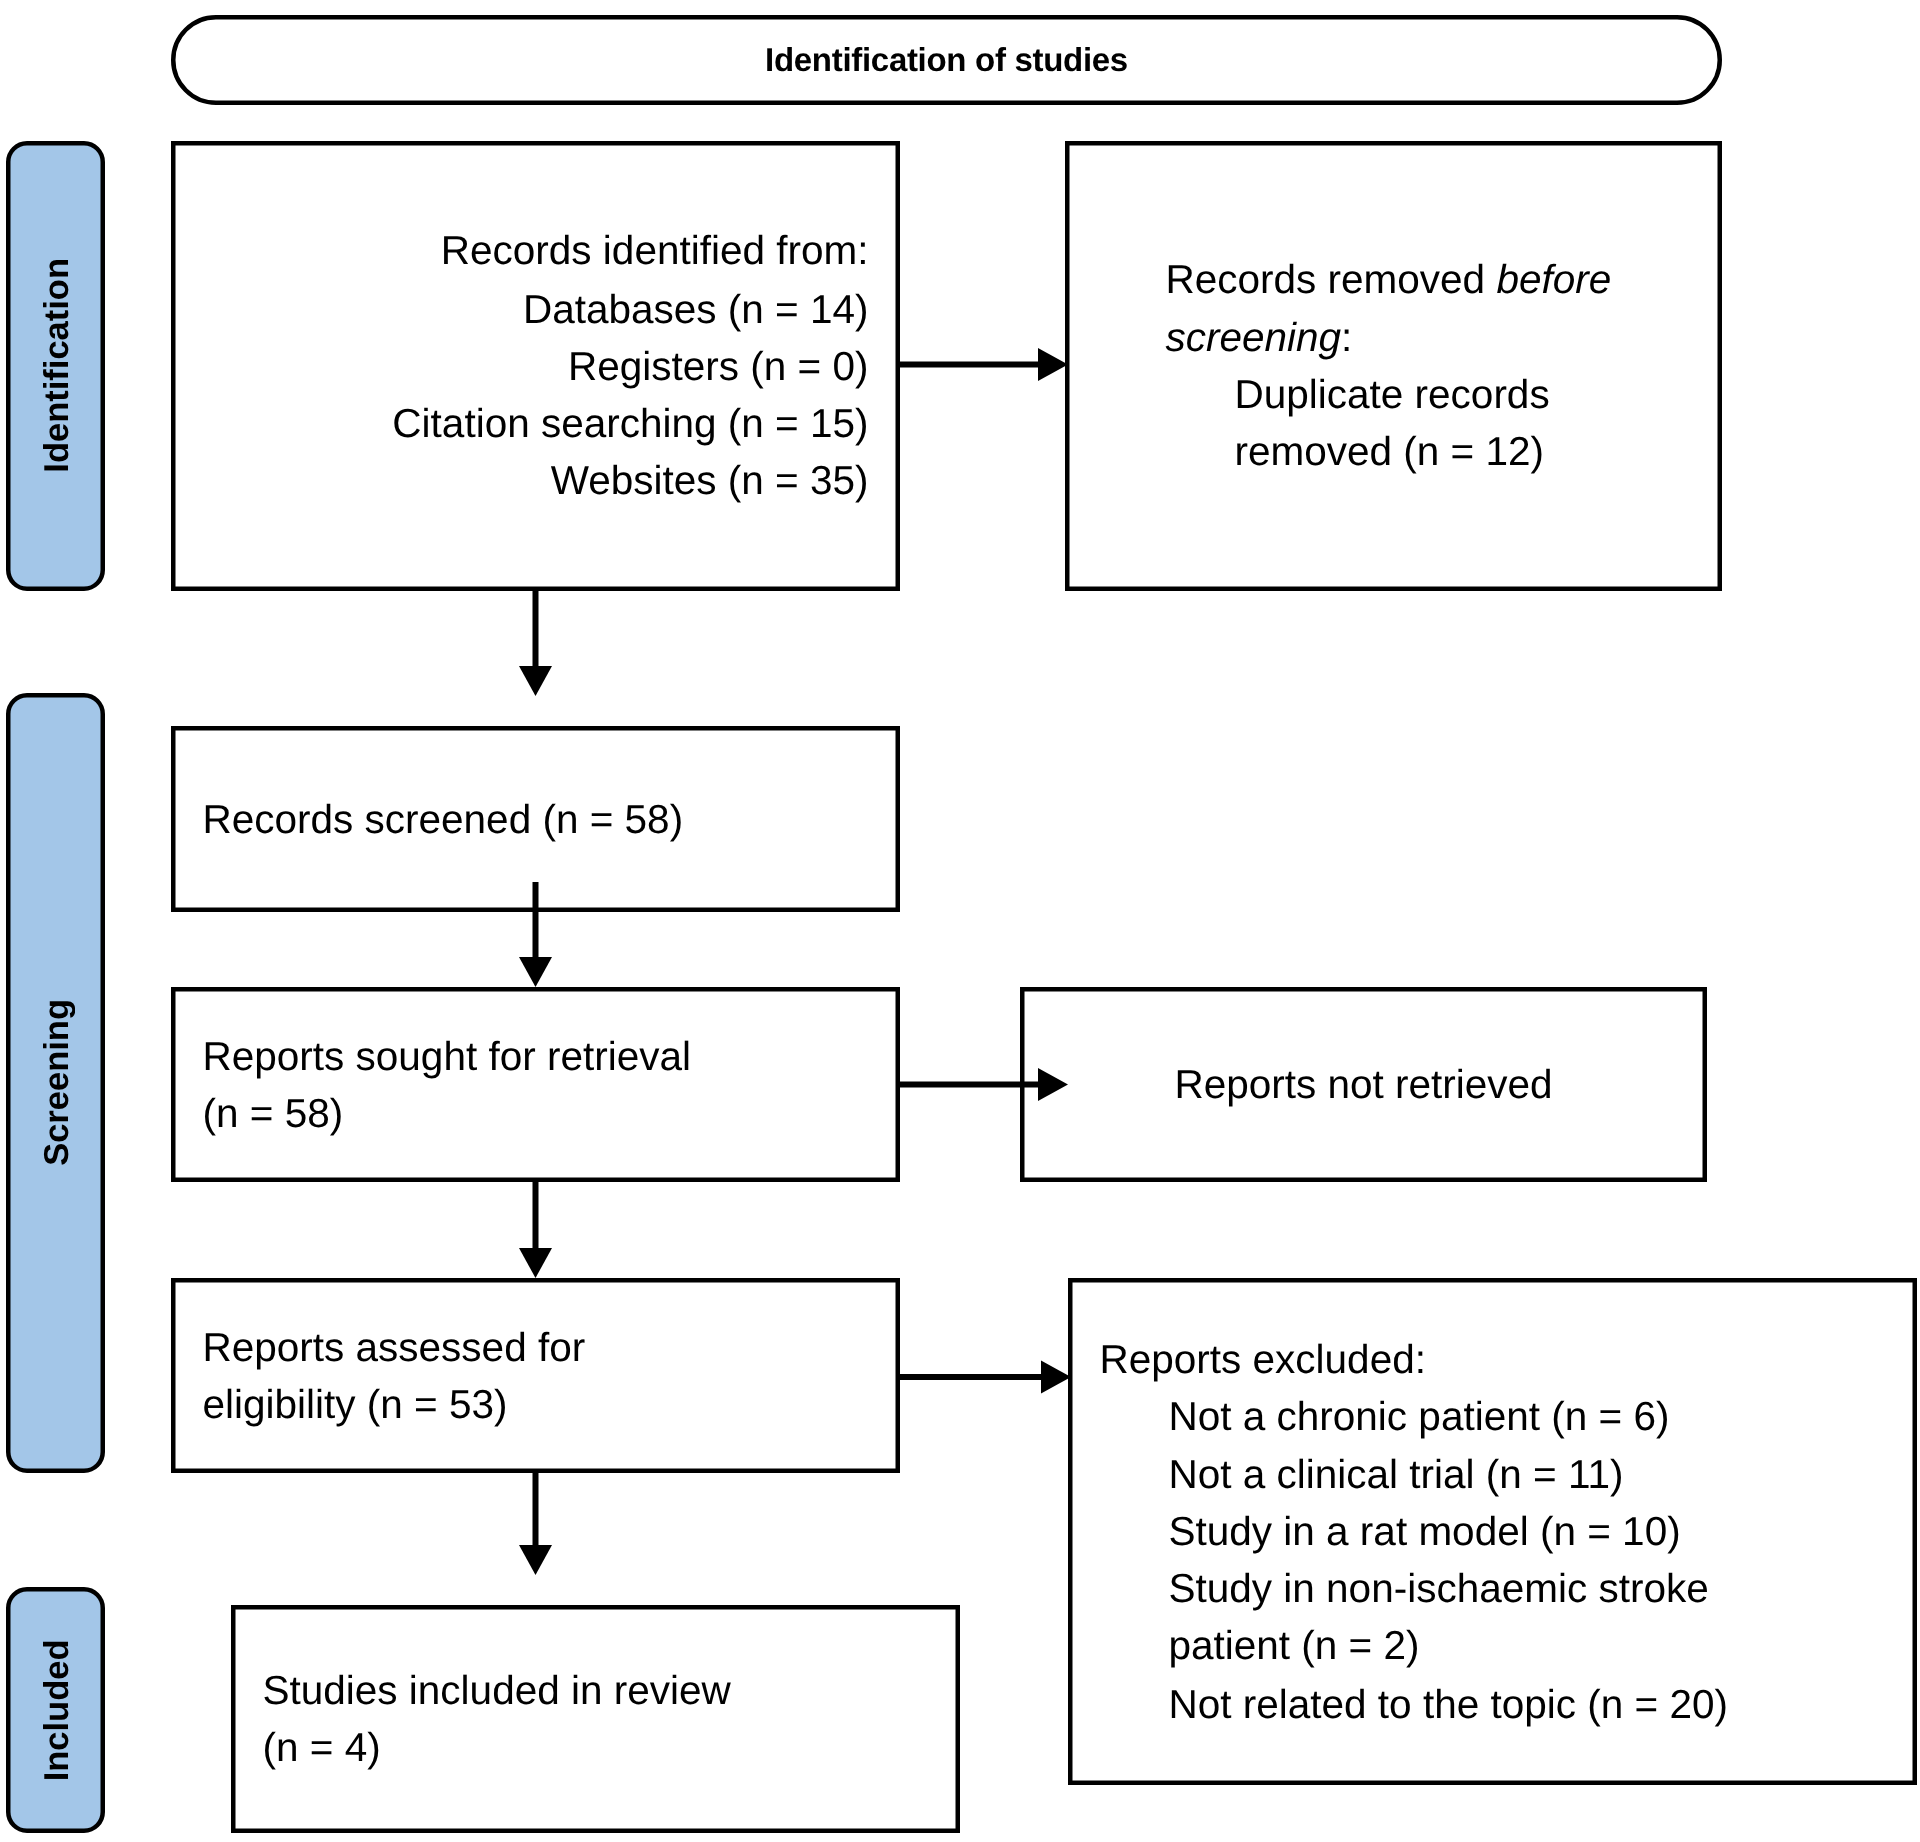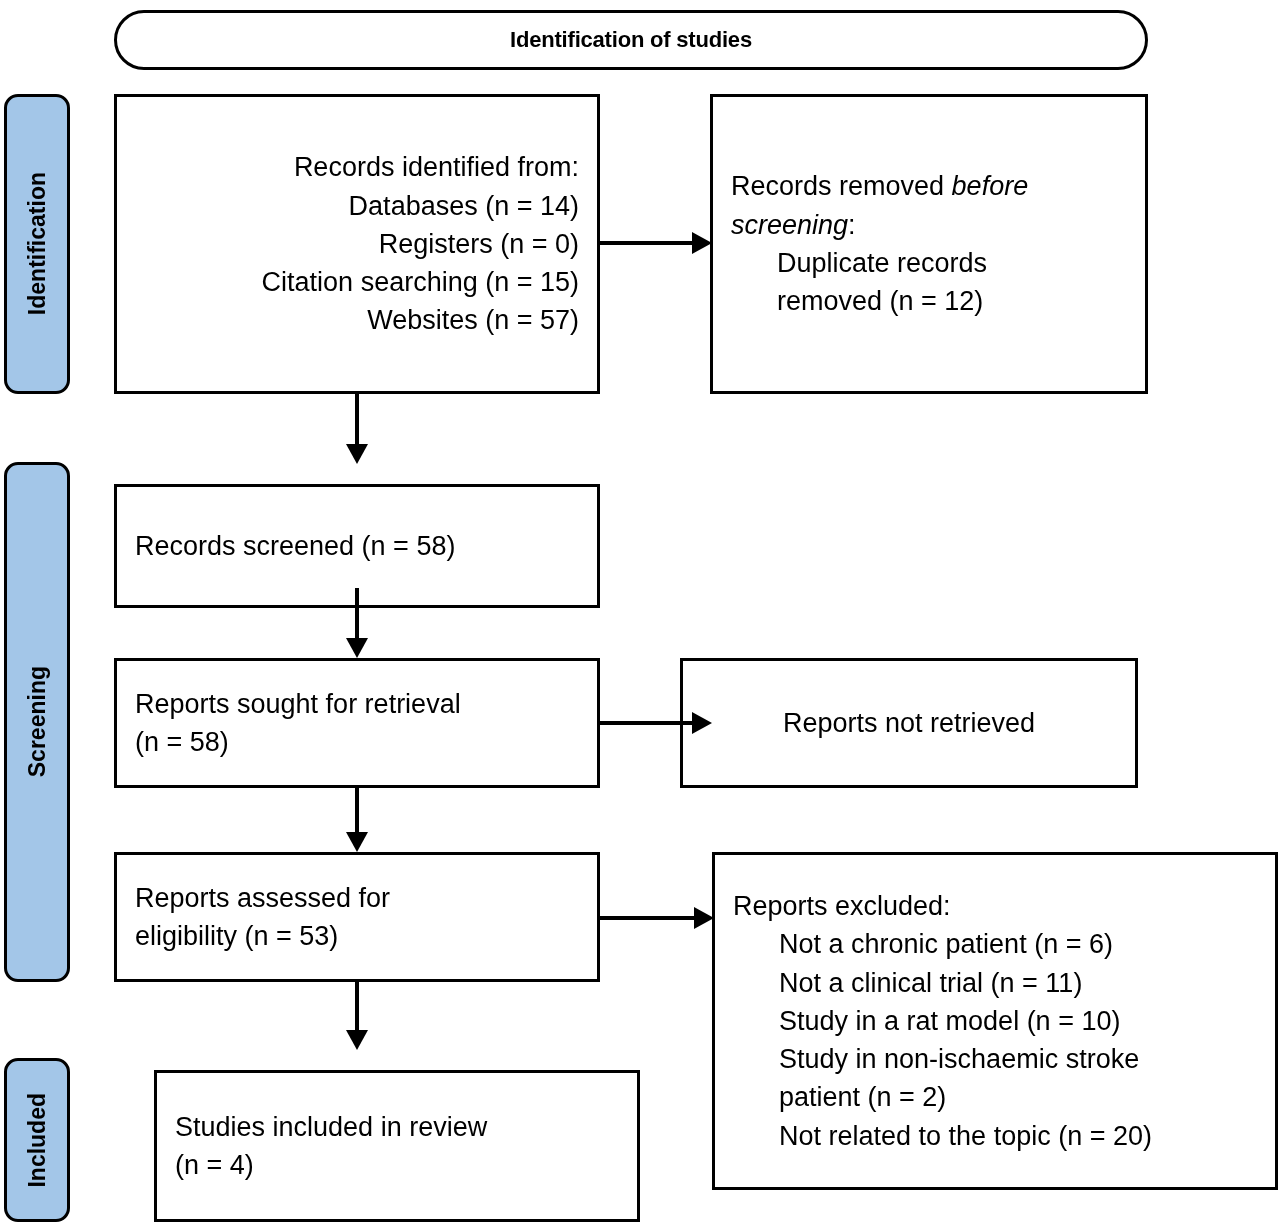--- a/index.html
+++ b/index.html
@@ -90,21 +90,21 @@
   .italic { font-style: italic; }
 
   
   #box-identified      { left: 114px; top: 94px;   width: 486px; height: 300px; text-align: right; }
   #box-screened        { left: 114px; top: 484px;  width: 486px; height: 124px; }
   #box-sought          { left: 114px; top: 658px;  width: 486px; height: 130px; }
   #box-assessed        { left: 114px; top: 852px;  width: 486px; height: 130px; }
   #box-included        { left: 114px; top: 1070px; width: 486px; height: 152px; margin-left: 40px; }
 
   
-  #box-removed         { left: 710px; top: 94px;   width: 438px; height: 300px; }
+  #box-removed         { left: 710px; top: 94px;   width: 438px; height: 300px; padding-left: 46px; }
   #box-not-retrieved   { left: 680px; top: 658px;  width: 458px; height: 130px; }
   #box-excluded        { left: 712px; top: 852px;  width: 566px; height: 338px; }
 
   
   .conn {
     position: absolute;
     background: #000000;
   }
   .conn.v { width: 4px; }
   .conn.h { height: 4px; }
@@ -142,21 +142,21 @@
   <div class="stage-label" id="stage-included">
     <span class="stage-text">Included</span>
   </div>
 
   <div class="flow-box" id="box-identified">
     <div class="box-body">
       <div class="box-line">Records identified from:</div>
       <div class="box-line indent">Databases (n = 14)</div>
       <div class="box-line indent">Registers (n = 0)</div>
       <div class="box-line indent">Citation searching (n = 15)</div>
-      <div class="box-line indent">Websites (n = 57)</div>
+      <div class="box-line indent">Websites (n = 35)</div>
     </div>
   </div>
 
   <div class="flow-box" id="box-removed">
     <div class="box-body">
       <div class="box-line wrap"><span>Records removed </span><span class="italic">before screening</span><span>:</span></div>
       <div class="box-line indent">Duplicate records</div>
       <div class="box-line indent">removed (n = 12)</div>
     </div>
   </div>

